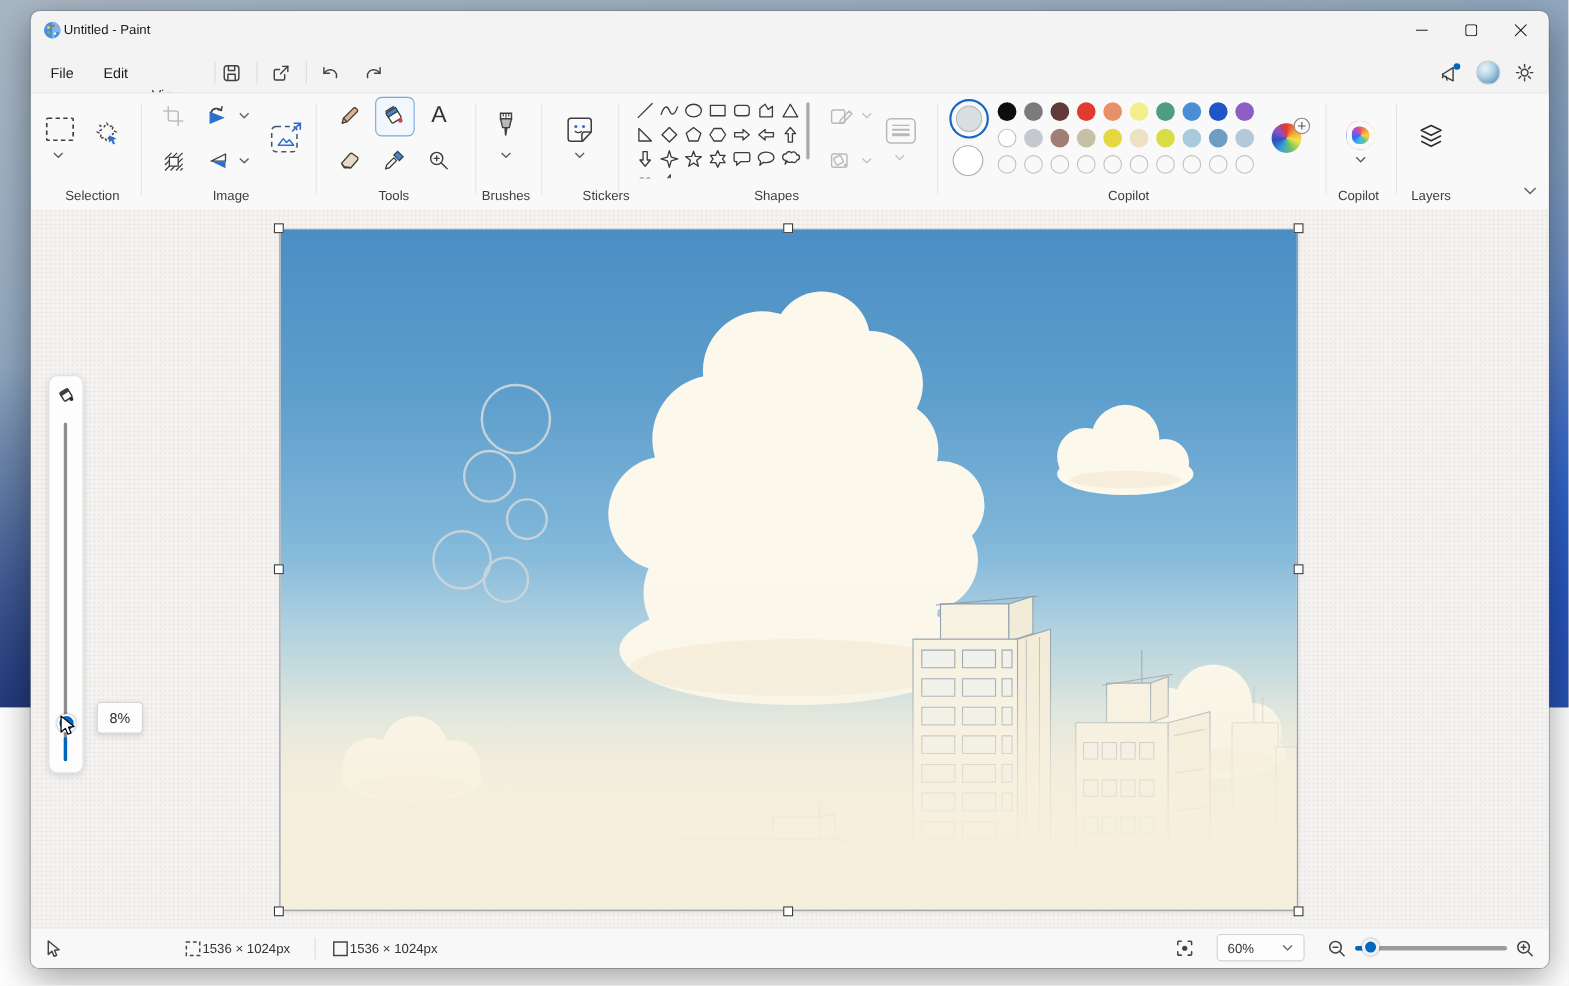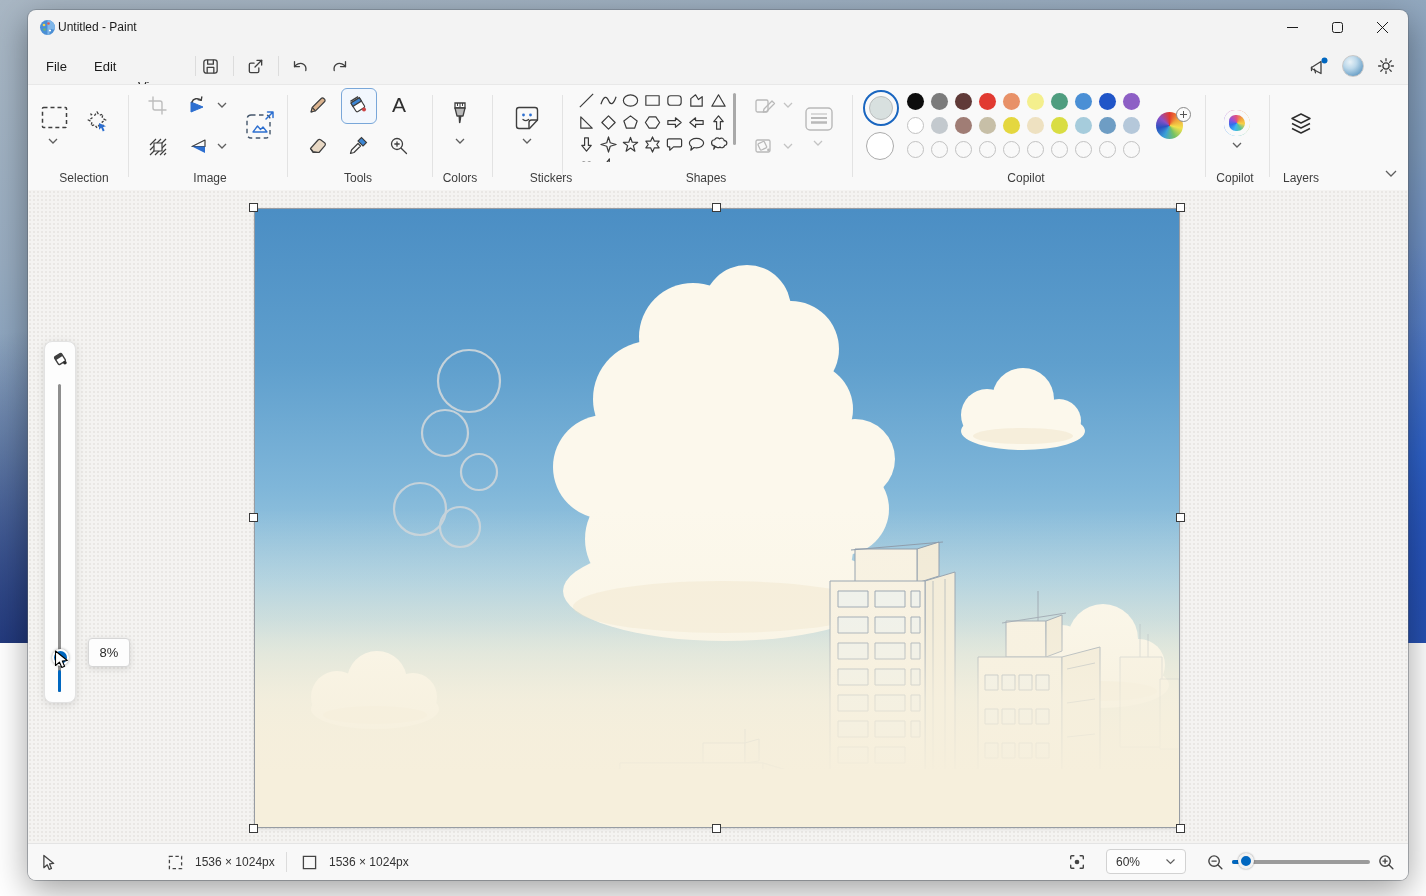--- a/index.html
+++ b/index.html
@@ -50,21 +50,21 @@
   #fill-track{position:absolute;left:13px;top:42px;width:3px;height:308px;background:#8e8e8e;border-radius:2px;}
   #fill-active{position:absolute;left:13px;top:328px;width:3px;height:22px;background:#0067c0;border-radius:2px;}
   #fill-thumb{position:absolute;left:7px;top:307px;width:13px;height:13px;border-radius:50%;
     background:#0067c0;border:2px solid #fff;box-shadow:0 0 3px rgba(0,0,0,.4);}
   #fill-tooltip{position:absolute;left:60px;top:448px;width:40px;height:27px;background:#fdfdfd;
     border:1px solid #d6d6d6;border-radius:4px;box-shadow:0 2px 6px rgba(0,0,0,.12);
     display:flex;align-items:center;justify-content:center;font-size:13px;color:#2b2b2b;}
   
   .statusbar{position:absolute;left:0;bottom:0;width:100%;height:36px;background:#f8f8f8;
     border-top:1px solid #e4e4e4;font-size:12px;color:#333;}
-  .sb-item{position:absolute;top:0;height:36px;display:flex;align-items:center;gap:12px;}
+  .sb-item{position:absolute;top:0;height:36px;display:flex;align-items:center;gap:1px;}
   #zoom-select{position:absolute;left:1078px;top:5px;width:80px;height:25px;background:#fdfdfd;
     border:1px solid #d2d2d2;border-radius:4px;display:flex;align-items:center;justify-content:space-between;
     padding:0 9px;box-sizing:border-box;}
   #zoom-track{position:absolute;left:1204px;top:16px;width:138px;height:4px;background:#9b9b9b;border-radius:2px;}
   #zoom-active{position:absolute;left:1204px;top:16px;width:12px;height:4px;background:#0067c0;border-radius:2px;}
   #zoom-thumb{position:absolute;left:1210px;top:9px;width:16px;height:16px;border-radius:50%;
     background:#0067c0;border:3px solid #f2f2f2;box-sizing:border-box;box-shadow:0 0 2px rgba(0,0,0,.4);}
   svg{display:block;}
   svg *{vector-effect:non-scaling-stroke;}
 </style>
@@ -272,21 +272,21 @@
             <path d="M7 7h10l-2 8h-6z" fill="#b9b9b9" stroke="#3f3f3f" stroke-width="1.3" stroke-linejoin="round"></path>
             <path d="M10.5 15h3l-1 6.5a.8.8 0 0 1-1.6 0z" fill="#3f3f3f"></path>
             <path d="M9.5 2v3M12 2v4M14.5 2v3" stroke="#3f3f3f" stroke-width="1"></path>
           </svg>
     </div>
     <div class="ric" style="left:426px;top:52px;">
       <svg width="12" height="8" viewBox="0 0 12 8">
             <path d="M2 2l4 4 4-4" fill="none" stroke="#5f5f5f" stroke-width="1.3"></path>
           </svg>
     </div>
-    <div class="rlabel" style="left:432px;">Colors</div>
+    <div class="rlabel" style="left:432px;">Brushes</div>
     <div class="rdiv" style="left:464px;"></div>
 
     <div class="ric" style="left:485px;top:19px;">
       <svg width="28" height="28" viewBox="0 0 28 28">
             <path d="M6 3.5h16a2.5 2.5 0 0 1 2.5 2.5v10l-8 8.5H6A2.5 2.5 0 0 1 3.5 22V6A2.5 2.5 0 0 1 6 3.5z" fill="none" stroke="#3f3f3f" stroke-width="1.4" stroke-linejoin="round"></path>
             <path d="M24.5 16h-6a2.5 2.5 0 0 0-2.5 2.5v6" fill="none" stroke="#3f3f3f" stroke-width="1.4"></path>
             <circle cx="10.5" cy="11" r="1.4" fill="#2d6fd0"></circle>
             <circle cx="17.5" cy="11" r="1.4" fill="#2d6fd0"></circle>
             <path d="M10 15.5c1.5 1.3 4 1.3 5.5 0" fill="none" stroke="#3f3f3f" stroke-width="1.3" stroke-linecap="round"></path>
           </svg>

